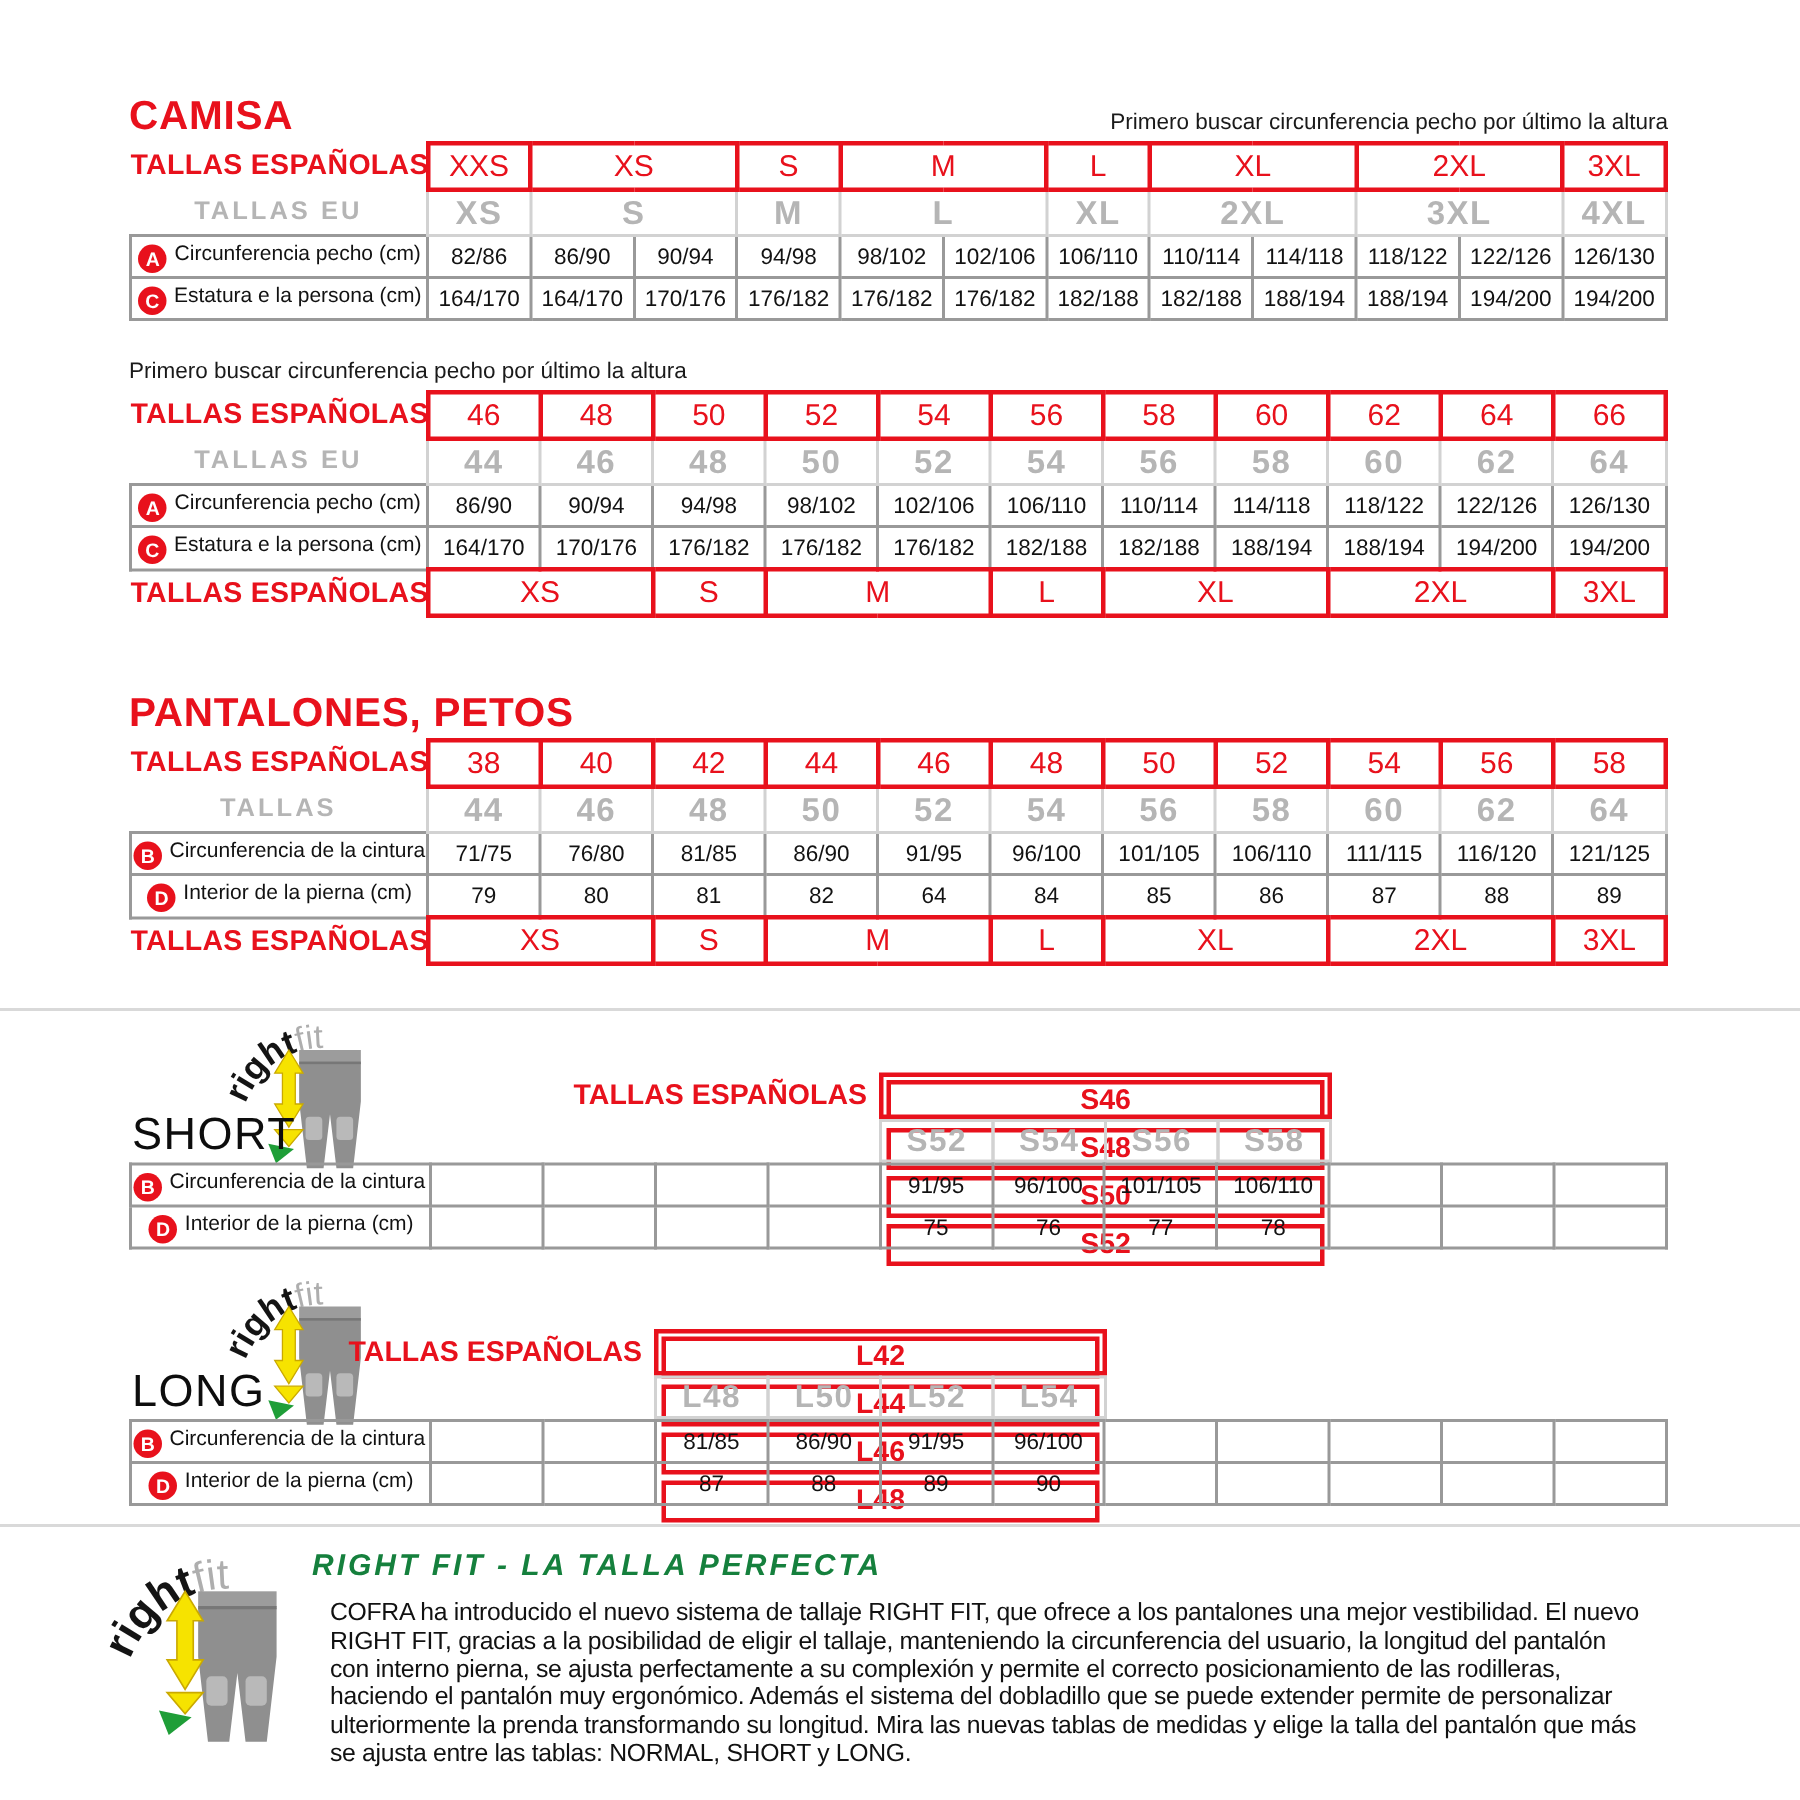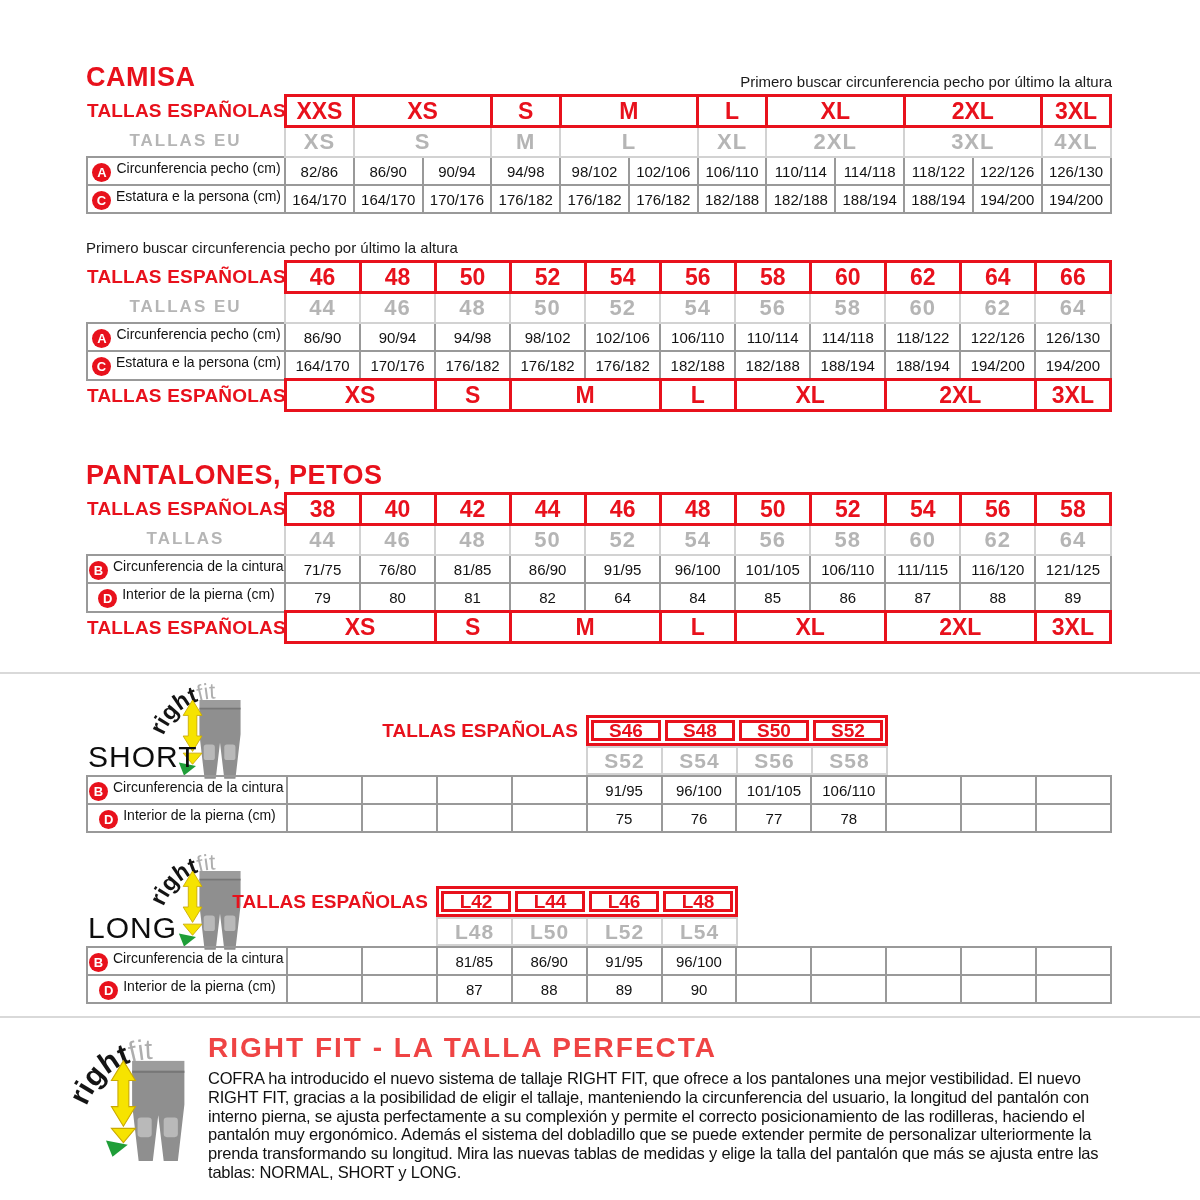--- a/index.html
+++ b/index.html
@@ -17,51 +17,51 @@
   .sec-head{display:flex;justify-content:space-between;align-items:flex-end;margin-bottom:3px;}
   .sec-title{margin:0;color:var(--red);font-size:27px;font-weight:bold;letter-spacing:.5px;line-height:1;}
   .note{font-size:15px;color:#1a1a1a;line-height:1;margin-bottom:2px;}
 
   
   table.size{border-collapse:collapse;table-layout:fixed;width:1026px;}
   table.size td{padding:0;text-align:center;vertical-align:middle;overflow:hidden;white-space:nowrap;}
   tr.r-red td{height:28px;}
   tr.r-gray td{height:28px;}
   tr.r-val td{height:26px;}
-  td.red-box{border:3px solid var(--red);color:var(--red);font-weight:bold;font-size:23px;}
+  td.red-box{border:3px solid var(--red);color:var(--red);font-weight:normal;font-size:20px;}
   td.es-lbl{color:var(--red);font-weight:bold;font-size:19px;text-align:right;padding-right:8px;letter-spacing:.2px;}
   td.eu-lbl{color:var(--graytxt);font-weight:bold;font-size:17px;text-align:left;letter-spacing:2px;}
   td.gray-cell{border:2px solid var(--lightborder);color:var(--graytxt);font-weight:bold;font-size:22px;letter-spacing:1px;}
   td.val{border:2px solid var(--valborder);font-size:15px;}
   td.lbl-val{border:2px solid var(--valborder);text-align:left;font-size:14px;padding-left:2px;}
   td.empty-cell{border:2px solid var(--valborder);}
   .badge{display:inline-block;width:19px;height:19px;border-radius:50%;background:var(--red);color:#fff;font-size:13px;font-weight:bold;line-height:19px;text-align:center;margin:0 5px 0 1px;vertical-align:-4px;}
 
   .divider{height:2px;background:#d9d9d9;margin-left:-86px;margin-right:-88px;}
 
   
   .fit-sec{position:relative;height:139px;}
   .fit-title{position:absolute;left:2px;top:50px;font-size:30px;font-weight:normal;letter-spacing:1px;color:#0d0d0d;line-height:1;}
   .fit-logo{position:absolute;overflow:visible;}
   .fit-red{position:absolute;top:23px;left:0;display:flex;align-items:center;}
   .fit-red-lbl{color:var(--red);font-weight:bold;font-size:19px;text-align:right;padding-right:8px;box-sizing:border-box;}
-  .fit-red-boxes{display:flex;gap:4px;border:3px solid var(--red);padding:2px;width:302px;height:31px;box-sizing:border-box;}
+  .fit-red-boxes{display:flex;gap:4px;border:3px solid var(--red);padding:2px;width:302px;height:31px;box-sizing:border-box;flex-direction:column;}
   .fit-red-box{flex:1;border:3px solid var(--red);display:flex;align-items:center;justify-content:center;color:var(--red);font-weight:bold;font-size:19px;}
   .fit-gray{position:absolute;top:54px;display:flex;width:302px;}
   .fit-gray-cell{flex:1;border:2px solid var(--lightborder);margin-left:-2px;height:25px;display:flex;align-items:center;justify-content:center;color:var(--graytxt);font-weight:bold;font-size:21px;letter-spacing:1px;}
   .fit-gray-cell:first-child{margin-left:0;}
   table.fit{position:absolute;left:0;top:83px;border-collapse:collapse;table-layout:fixed;width:1026px;}
   table.fit td{padding:0;text-align:center;vertical-align:middle;height:26px;overflow:hidden;white-space:nowrap;}
 
   
   .rf-block{display:flex;align-items:flex-start;}
   .rf-logo-wrap{position:relative;width:120px;height:135px;flex:0 0 120px;}
   .rf-text{flex:1;padding-left:2px;}
-  .rf-heading{margin:0 0 7px 0;font-size:28px;font-weight:bold;letter-spacing:2px;color:#ef4444;line-height:1;}
-  .rf-par{margin:0;font-size:16.5px;line-height:1.14;letter-spacing:-0.2px;color:#111;max-width:905px;}
+  .rf-heading{margin:0 0 7px 0;font-size:20px;font-weight:bold;letter-spacing:2px;color:#15803d;line-height:1;font-style:italic;}
+  .rf-par{margin:12px;font-size:16.5px;line-height:1.14;letter-spacing:-0.2px;color:#111;max-width:905px;}
 
   
   .t-right{font-weight:bold;fill:#141414;font-size:27px;}
   .t-fit{fill:#aeaeae;font-size:26px;}
 </style>
 </head>
 <body>
 
 <div class="page">
 

